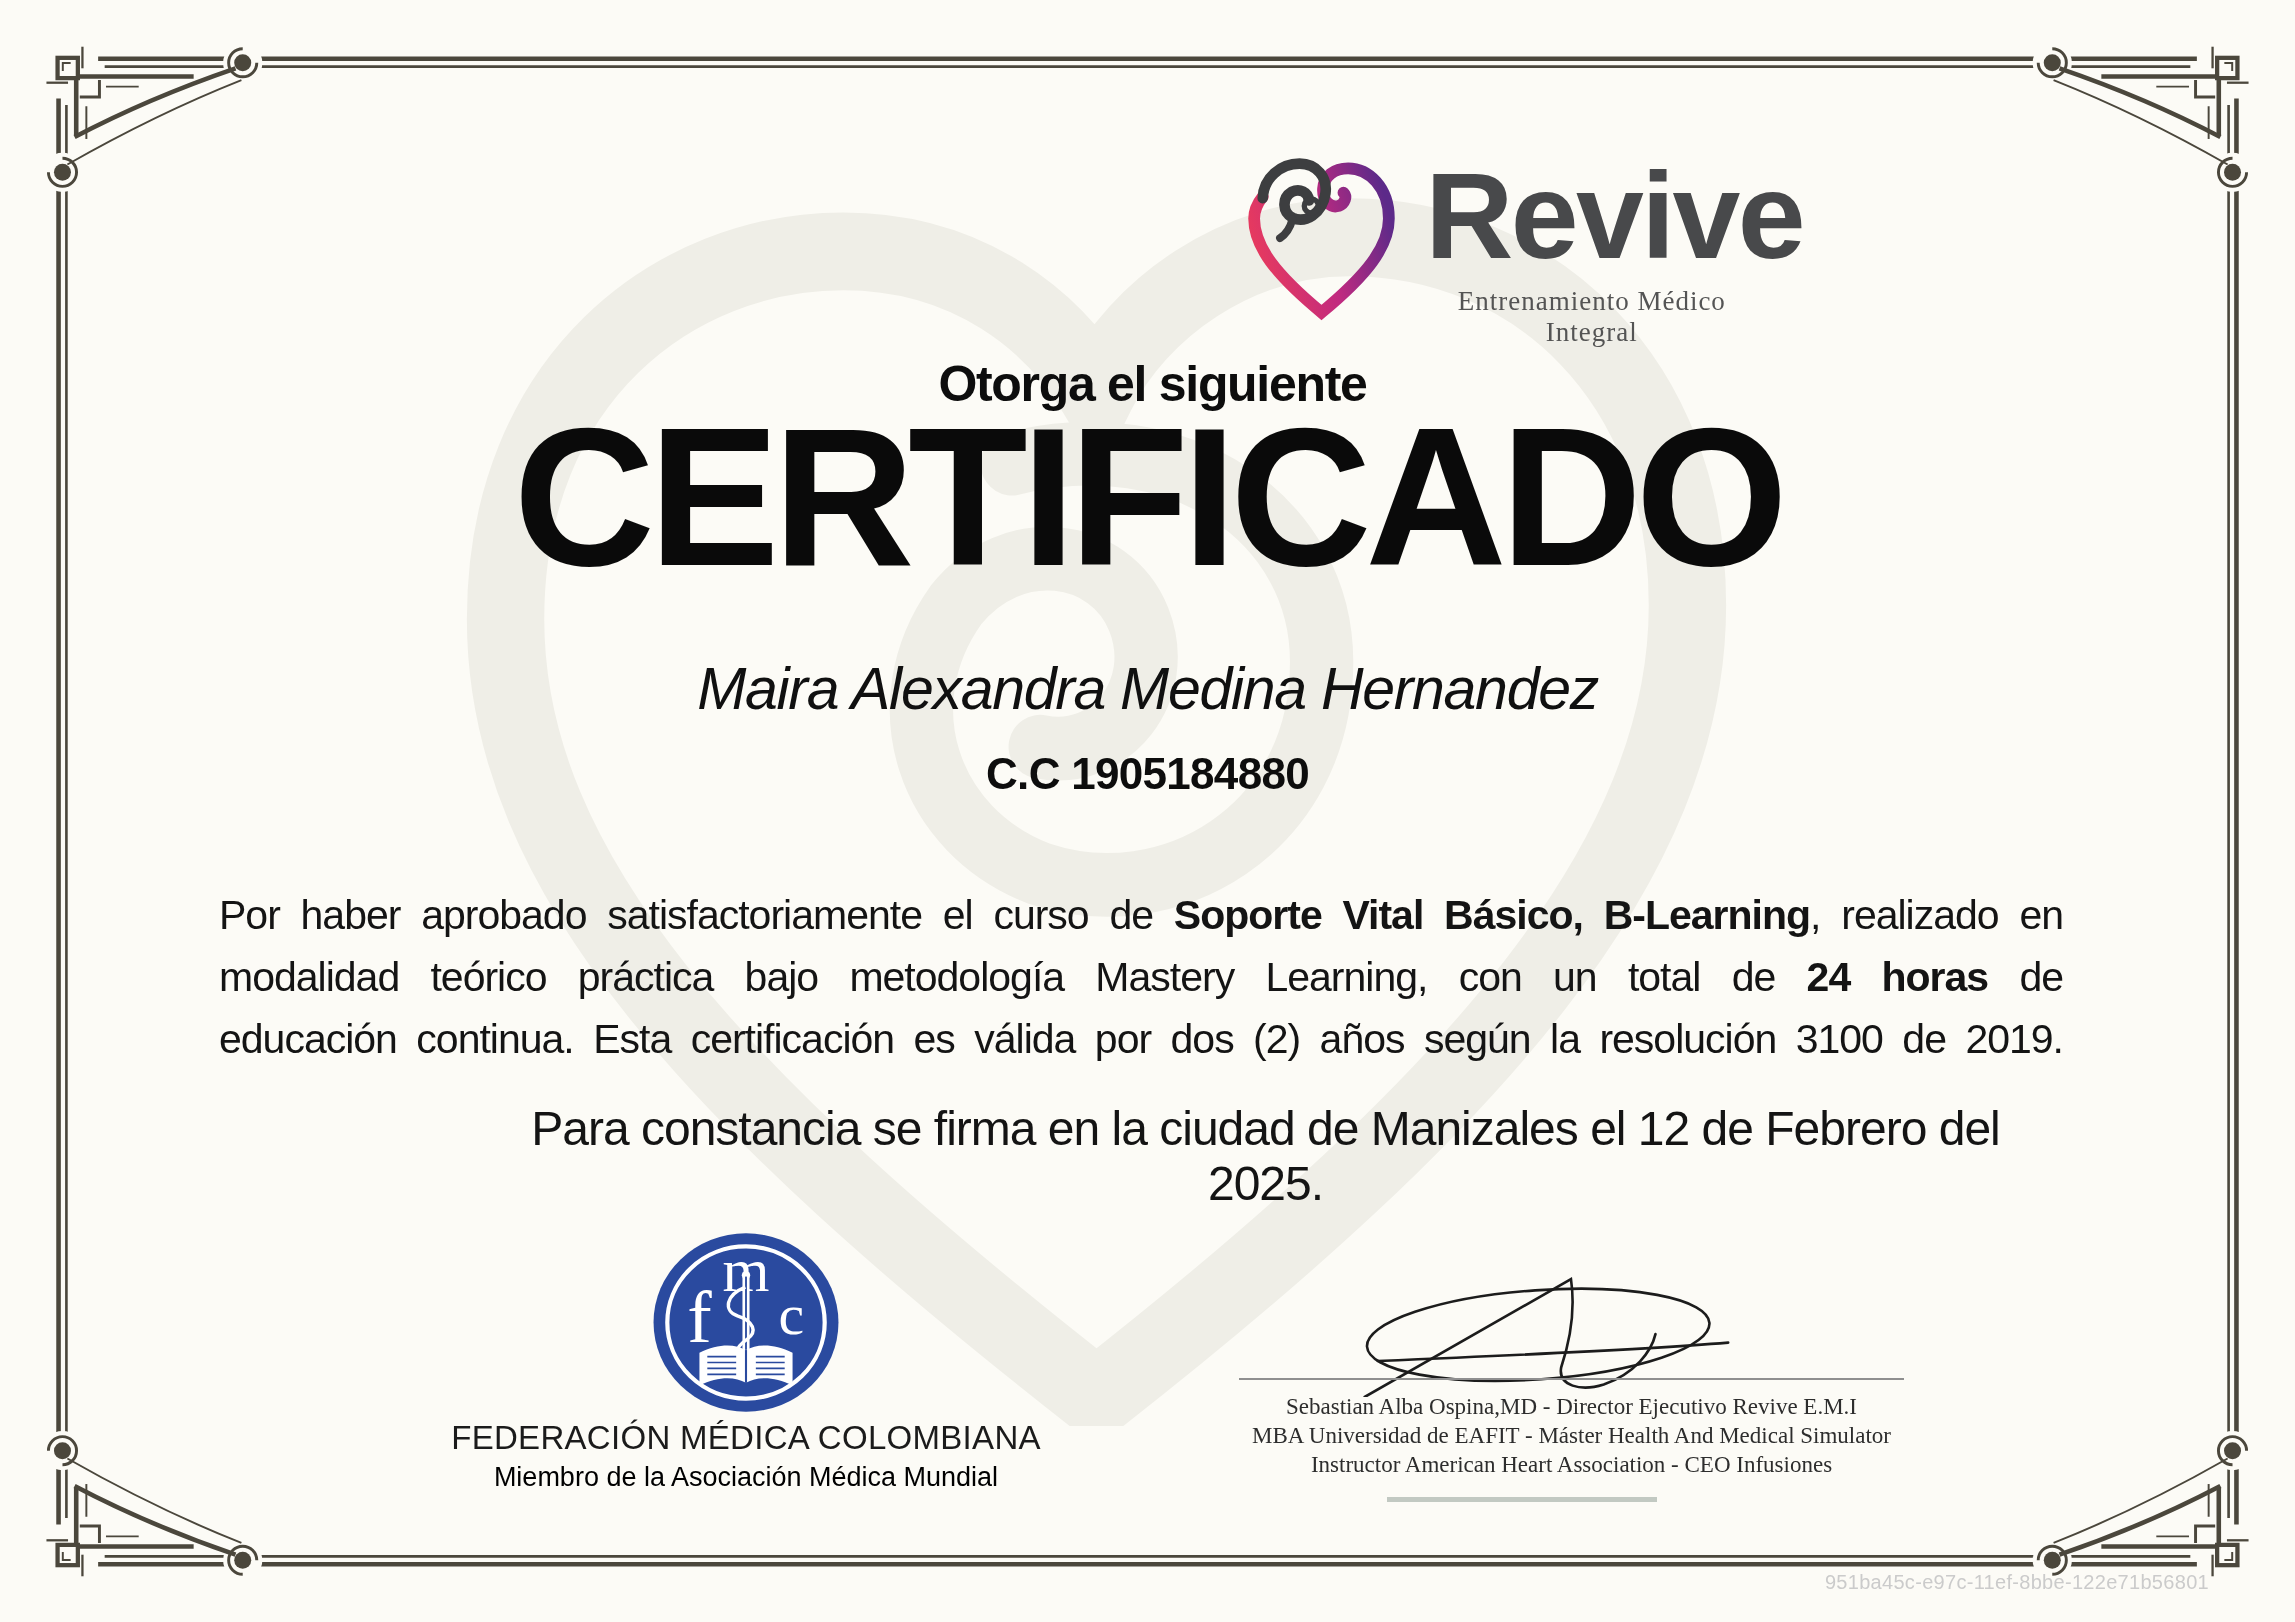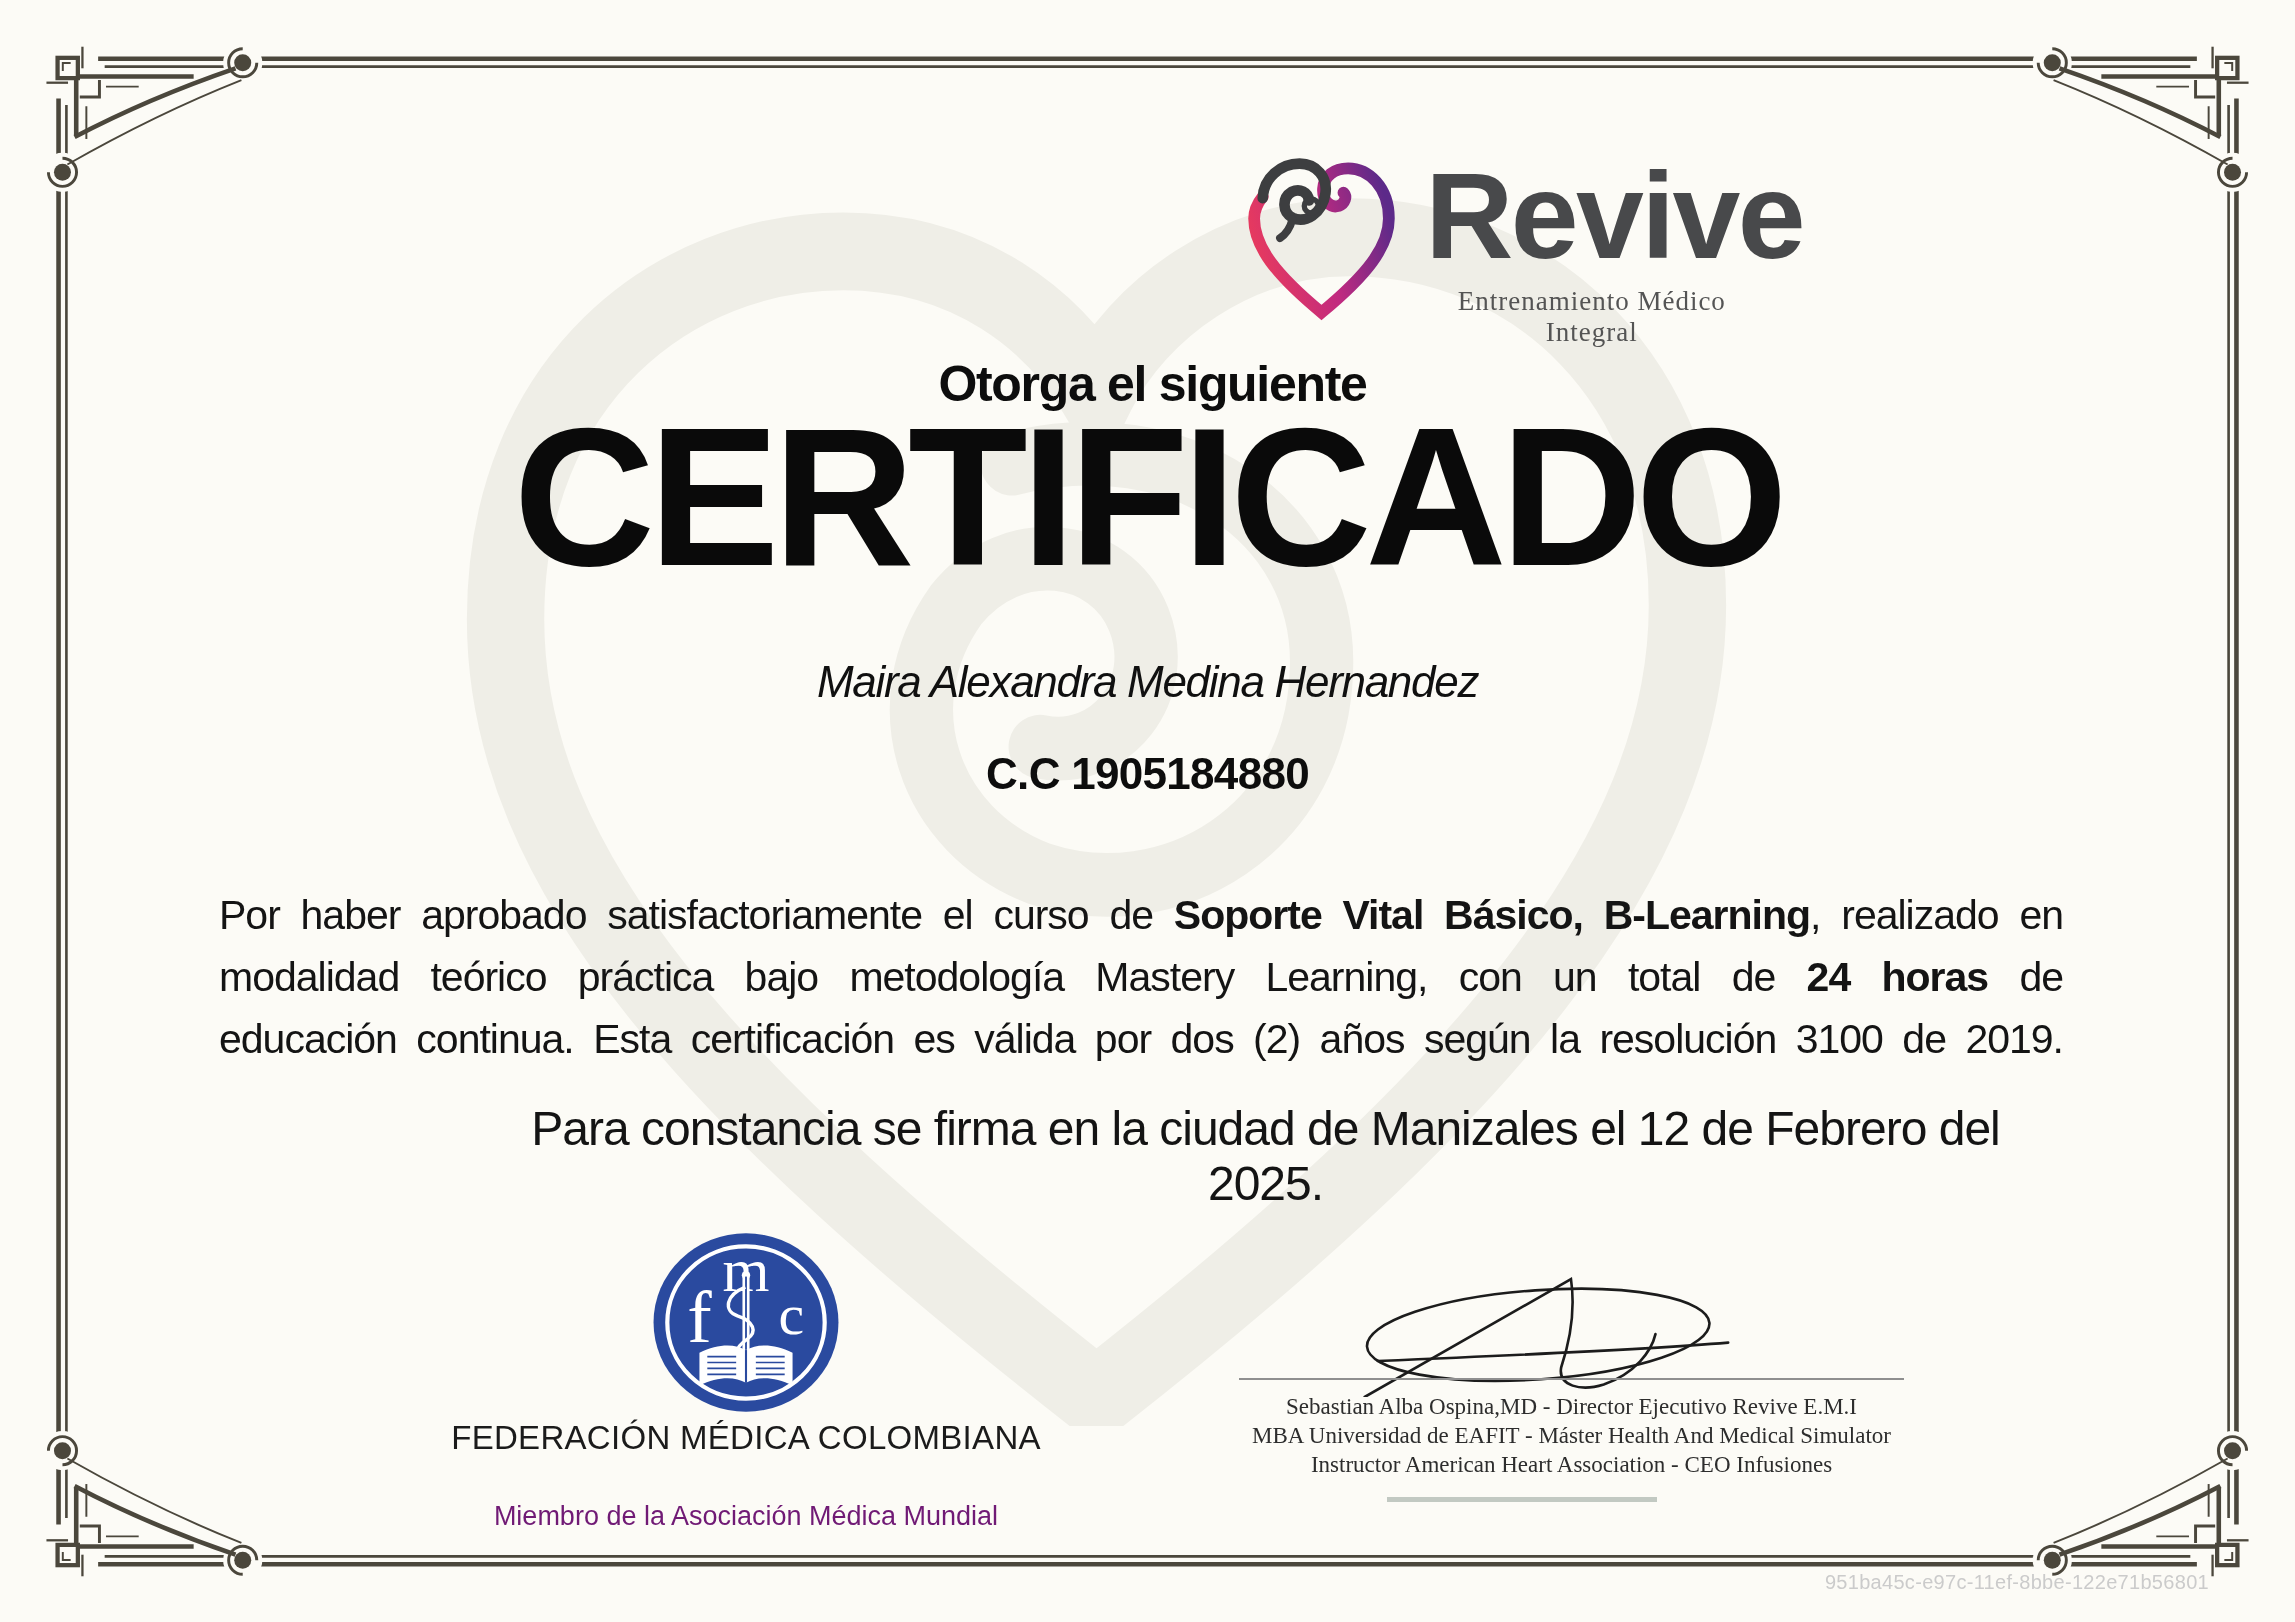--- a/index.html
+++ b/index.html
@@ -40,21 +40,21 @@
   .intro-line{
     left:5px;top:359px;width:2295px;text-align:center;z-index:2;
     font-size:50px;font-weight:700;letter-spacing:-1.3px;line-height:1;color:#0d0d0d;
   }
   .cert-title{
     left:0;top:400px;width:2295px;text-align:center;z-index:2;
     font-size:196px;font-weight:700;letter-spacing:-6.5px;line-height:1;color:#0a0a0a;
   }
   .recipient-name{
     left:0;top:660px;width:2295px;text-align:center;z-index:2;
-    font-style:italic;font-size:44px;letter-spacing:-1.3px;line-height:1;color:#101010;
+    font-style:italic;font-size:59px;letter-spacing:-1.3px;line-height:1;color:#101010;
   }
   .recipient-id{
     left:0;top:752px;width:2295px;text-align:center;z-index:2;
     font-size:44px;font-weight:700;letter-spacing:-0.7px;line-height:1;color:#0d0d0d;
   }
 
   
   .body-par{
     left:219px;top:860px;width:1844px;z-index:2;
     font-size:41px;letter-spacing:-1px;line-height:62px;color:#141414;margin-top:24px;
@@ -67,21 +67,21 @@
   }
 
   
   .fmc-logo{left:652px;top:1232px;width:188px;height:181px;z-index:2;}
   .fmc-name{
     left:419px;top:1421px;width:654px;text-align:center;z-index:2;
     font-size:33px;letter-spacing:0.3px;color:#1b1b1b;line-height:1;
   }
   .fmc-membership{
     left:419px;top:1464px;width:654px;text-align:center;z-index:2;
-    font-size:27px;color:#701a75;line-height:1;margin-top:39px;
+    font-size:27px;color:#000000;line-height:1;
   }
 
   
   .sig-draw{left:1345px;top:1266px;width:393px;height:131px;z-index:2;}
   .sig-rule{left:1239px;top:1378px;width:665px;height:2px;background:#8f8f8f;z-index:2;}
   .sig-lines{
     left:1239px;top:1392px;width:665px;text-align:center;z-index:2;
     font-family:"Liberation Serif", serif;
     font-size:23px;line-height:29px;color:#2d2d2d;
   }

